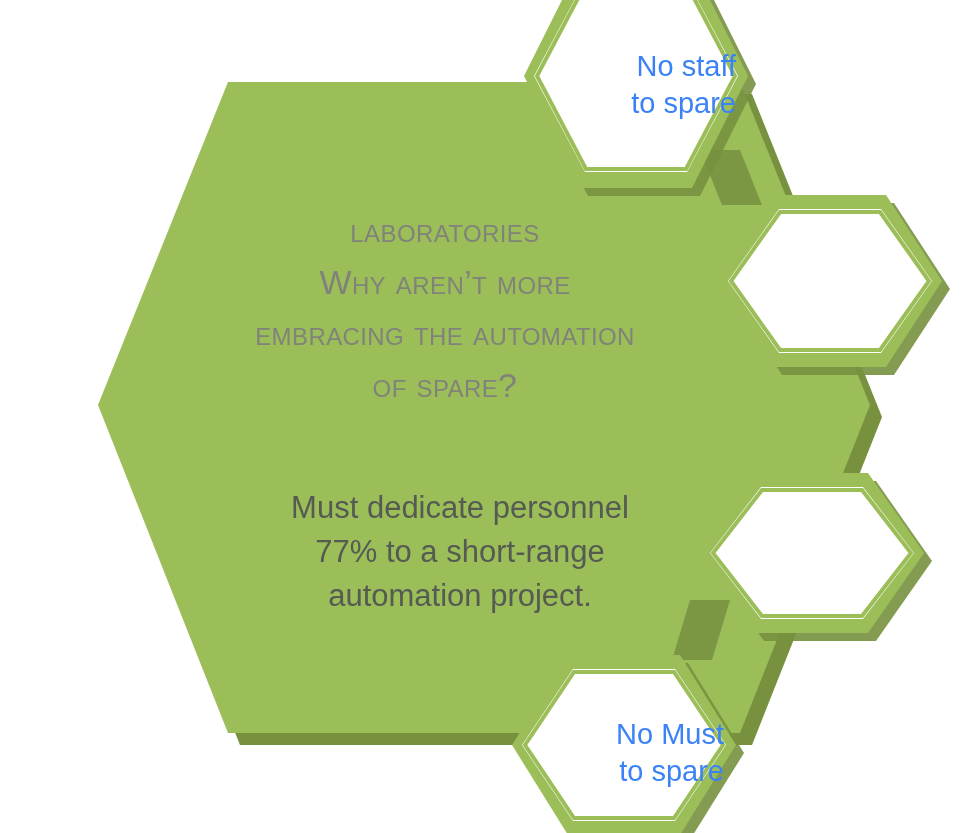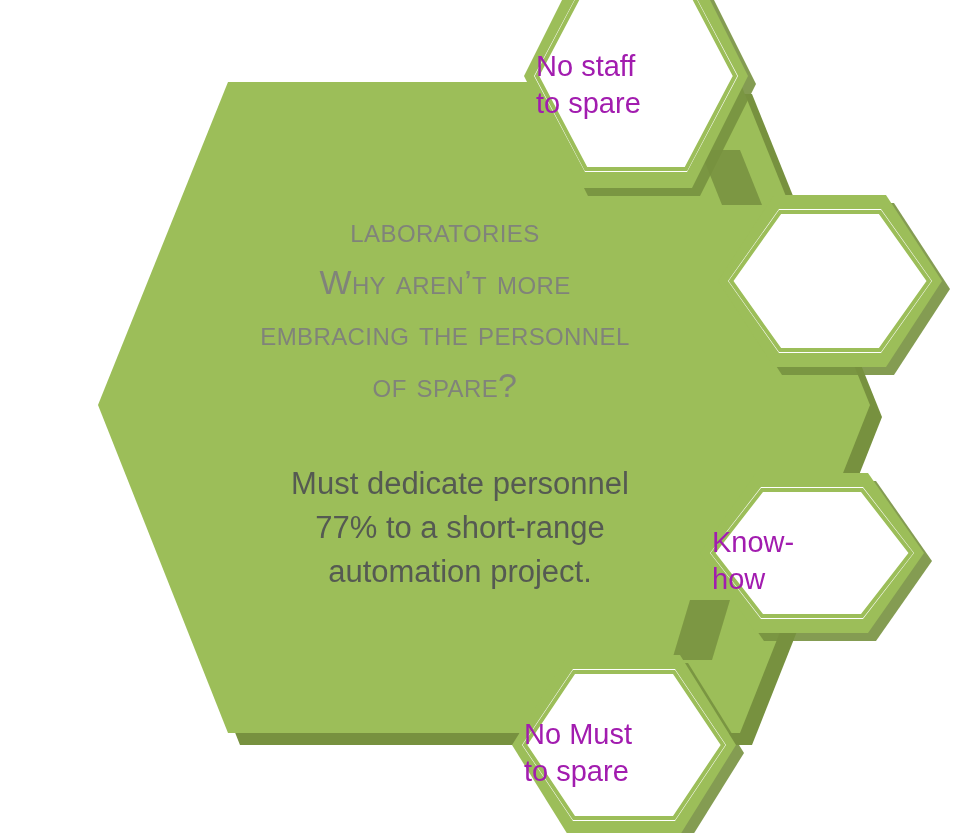--- a/index.html
+++ b/index.html
@@ -17,22 +17,22 @@
     background: #ffffff;
     overflow: hidden;
   }
   #art {
     position: absolute;
     left: 0;
     top: 0;
   }
   .hexlabel {
     position: absolute;
-    text-align: left;
-    color: #a21caf;
+    text-align: right;
+    color: #3b82f6;
     font-size: 29px;
     line-height: 1.28;
     font-family: "Liberation Sans", sans-serif;
     white-space: pre-line;
     pointer-events: none;
   }
   #title-block {
     position: absolute;
     left: 150px;
     top: 205px;
@@ -42,21 +42,21 @@
     font-size: 34px;
     line-height: 1.52;
     letter-spacing: 0.4px;
     font-variant: small-caps;
     font-family: "Liberation Sans", sans-serif;
   }
   #title-block .tline { display: block; }
   #body-block {
     position: absolute;
     left: 168px;
-    top: 462px;
+    top: 486px;
     width: 584px;
     text-align: center;
     color: #555a52;
     font-size: 31px;
     line-height: 1.42;
     font-family: "Liberation Sans", sans-serif;
   }
   #body-block .bline { display: block; }
 </style>
 </head>
@@ -114,33 +114,31 @@
       <polygon points="568,655 680,655 736,745 680,835 568,835 512,745" fill="#9cbe59"></polygon>
       <polygon points="573,669 675,669 726,745 675,821 573,821 522,745" fill="#ffffff"></polygon>
       <polygon points="574,672 674,672 723,745 674,818 574,818 525,745" fill="none" stroke="#9cbe59" stroke-width="4"></polygon>
       <polygon points="576,676 672,676 719,745 672,814 576,814 529,745" fill="#ffffff"></polygon>
     </g>
   </svg>
 
   <div id="title-block">
     <span class="tline">laboratories</span>
     <span class="tline">Why aren’t more</span>
-    <span class="tline">embracing the personnel</span>
+    <span class="tline">embracing the automation</span>
     <span class="tline">of spare?</span>
   </div>
 
   <div id="body-block">
     <span class="bline">Must dedicate personnel</span>
     <span class="bline">77% to a short-range</span>
     <span class="bline">automation project.</span>
   </div>
 
   <div class="hexlabel" style="left:536px; top:48px; width:200px;">No staff
 to spare</div>
 
 
-  <div class="hexlabel" style="left:712px; top:524px; width:200px;">Know-
-how</div>
 
   <div class="hexlabel" style="left:524px; top:716px; width:200px;">No Must
 to spare</div>
 
 </div>
 
 </body></html>

